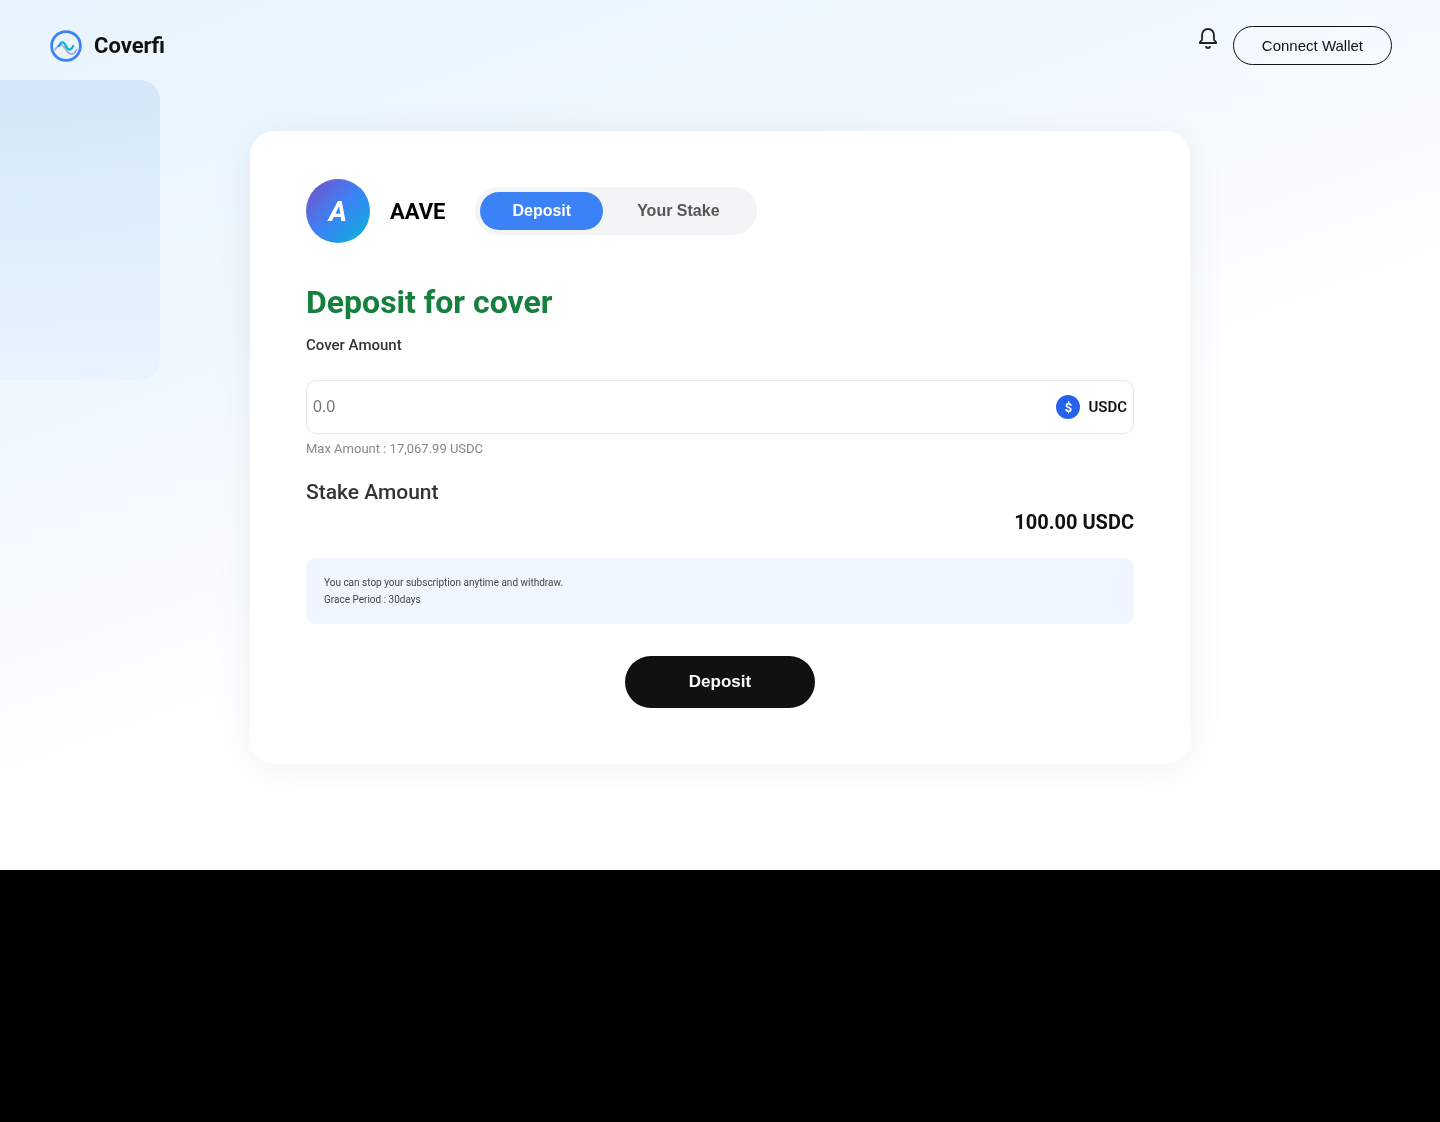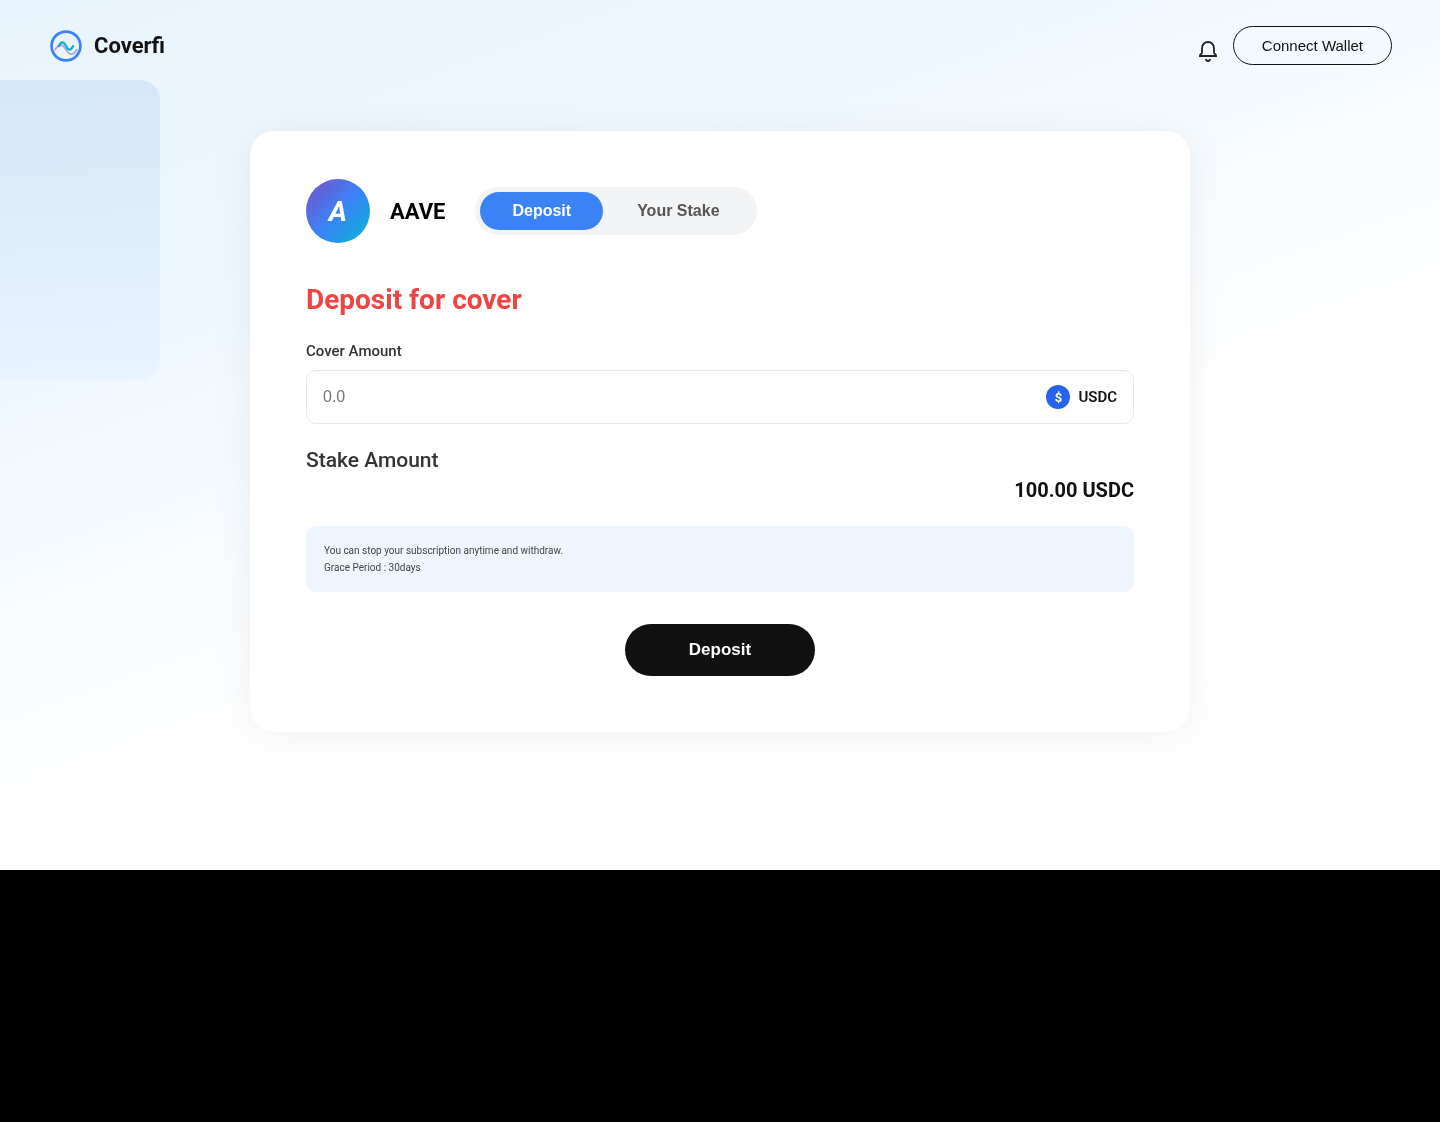--- a/index.html
+++ b/index.html
@@ -37,21 +37,21 @@
     }
 
     .logo-text {
       font-size: 22px;
       font-weight: 700;
       color: #111;
     }
 
     .header-right {
       display: flex;
-      align-items: flex-end;
+      align-items: flex-start;
       gap: 12px;
     }
 
     .bell-icon {
       width: 26px;
       height: 26px;
       cursor: pointer;
     }
 
     .connect-wallet-btn {
@@ -138,44 +138,44 @@
       color: #fff;
     }
 
     .tab-btn.inactive {
       background: transparent;
       color: #555;
     }
 
     
     .form-title {
-      font-size: 28px;
-      font-weight: 700;
-      color: #ef4444;
-      margin-bottom: 26px;
+      font-size: 32px;
+      font-weight: 700;
+      color: #15803d;
+      margin-bottom: 15px;
     }
 
     .form-group {
       margin-bottom: 24px;
     }
 
     .form-label {
       font-size: 15px;
       font-weight: 500;
       color: #333;
-      margin-bottom: 10px;
+      margin-bottom: 26px;
       display: block;
     }
 
     .input-row {
       display: flex;
       align-items: center;
       border: 1.5px solid #e5e7eb;
       border-radius: 10px;
-      padding: 14px 16px;
+      padding: 14px 6px;
       background: #fff;
     }
 
     .cover-input {
       flex: 1;
       border: none;
       outline: none;
       font-size: 16px;
       color: #999;
       background: transparent;
@@ -313,20 +313,21 @@
 
       <div class="form-group">
         <label class="form-label">Cover Amount</label>
         <div class="input-row">
           <input type="text" class="cover-input" placeholder="0.0" style="">
           <div class="usdc-badge">
             <div class="usdc-icon">$</div>
             <span>USDC</span>
           </div>
         </div>
+        <p class="max-amount-text">Max Amount : 17,067.99 USDC</p>
       </div>
 
       <div class="form-group">
         <p class="stake-amount-label">Stake Amount</p>
         <p class="stake-amount-value">100.00 USDC</p>
       </div>
 
       <div class="info-box">
         <p class="info-box-text">
           <span>You can stop your subscription anytime and withdraw.</span><br>

